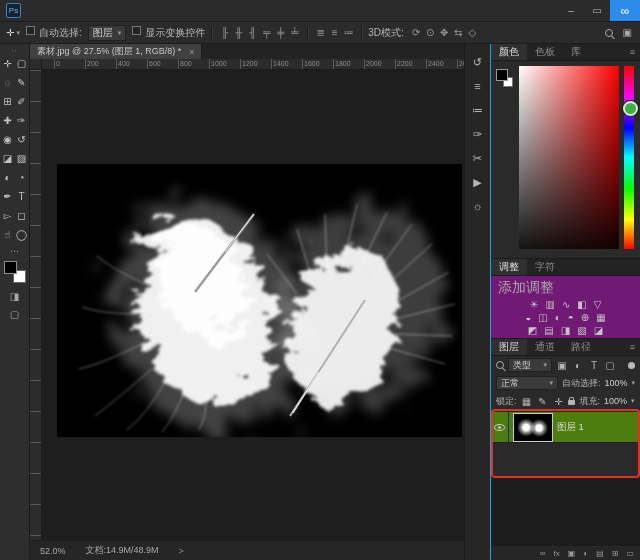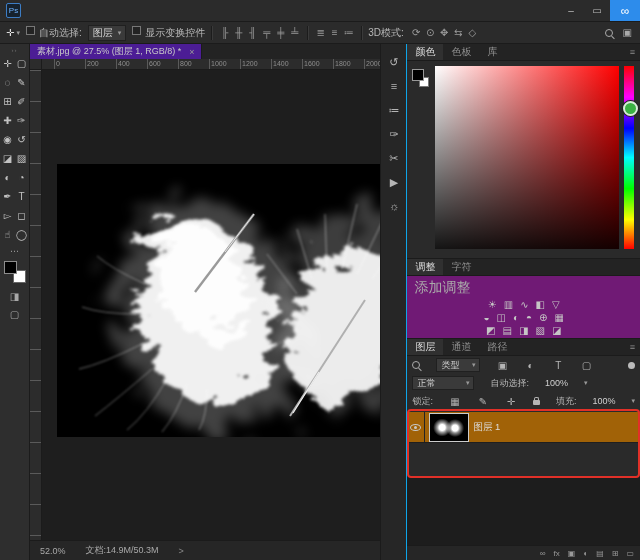--- a/index.html
+++ b/index.html
@@ -41,21 +41,21 @@
 .tool{height:19px;display:flex;align-items:center;justify-content:center;font-size:10px;color:#c2c2c2}
 .tmore{color:#999;font-size:9px;margin:2px 0}
 .swatches{position:relative;width:22px;height:22px;margin:3px 0}
 .fg{position:absolute;left:0;top:0;width:13px;height:13px;background:#000;border:1px solid #8d8d8d;z-index:2}
 .bgc{position:absolute;right:0;bottom:0;width:13px;height:13px;background:#fff;border:1px solid #666}
 .tbot{display:flex;flex-direction:column;gap:7px;color:#a8a8a8;font-size:10px;margin-top:5px;align-items:center}
 
 
 .docarea{flex:1;display:flex;flex-direction:column;min-width:0}
 .tabbar{flex:0 0 15px;background:#232323;display:flex}
-.doctab{background:#4c1d95;color:#c9c9c9;font-size:9px;padding:0 7px;display:flex;align-items:center;gap:8px;border-right:1px solid #1b1b1b}
+.doctab{background:#404040;color:#c9c9c9;font-size:9px;padding:0 7px;display:flex;align-items:center;gap:8px;border-right:1px solid #1b1b1b}
 .tclose{color:#999;font-size:9px}
 .rulrow{flex:0 0 11px;display:flex;background:#2c2c2c;border-bottom:1px solid #1b1b1b}
 .corner{flex:0 0 12px;border-right:1px solid #1b1b1b}
 .hruler{flex:1;display:flex;padding-left:12px;overflow:hidden;background-image:repeating-linear-gradient(90deg,rgba(255,255,255,.22) 0 1px,transparent 1px 31px);background-position:12px 0}
 .rnum{flex:0 0 31px;font-size:7px;color:#8e8e8e;line-height:10px;padding-left:2px}
 .docbody{flex:1;display:flex;min-height:0;background:#1e1e1e}
 .vruler{flex:0 0 12px;background-color:#2c2c2c;border-right:1px solid #1b1b1b;background-image:repeating-linear-gradient(180deg,rgba(255,255,255,.22) 0 1px,transparent 1px 31px)}
 .viewport{flex:1;position:relative;overflow:hidden;background:#1e1e1e}
 .canvas{position:absolute;left:15px;top:94px;width:405px;height:273px;background:#000}
 .canvas svg{display:block}
@@ -79,30 +79,30 @@
 .mbg{position:absolute;left:12px;top:16px;width:10px;height:10px;background:#fff;border:1px solid #777}
 .satsq{position:absolute;left:28px;top:5px;right:21px;bottom:9px;background:linear-gradient(to bottom,rgba(0,0,0,0),rgba(0,0,0,.92)),linear-gradient(to right,#fff,#f00)}
 .huebar{position:absolute;right:6px;top:5px;bottom:9px;width:10px;background:linear-gradient(to bottom,#f00 0%,#f0f 17%,#00f 34%,#0ff 50%,#0f0 67%,#ff0 84%,#f00 100%)}
 .huemark{position:absolute;right:2px;top:40px;width:15px;height:15px;border-radius:50%;background:#3bb143;border:2px solid #d7ecd9;box-shadow:0 0 0 1px #222}
 
 .adjpanel{flex:0 0 80px;display:flex;flex-direction:column;background:#701a75;border-top:1px solid #1b1b1b}
 .addlabel{font-size:14px;color:#a9a9a9;padding:3px 7px 1px}
 .adjrow{display:flex;justify-content:center;gap:7px;font-size:10px;color:#c5c5c5;line-height:13px}
 
 .layerspanel{flex:1;display:flex;flex-direction:column;background:#2a2a2a;border-top:1px solid #1b1b1b;min-height:0}
-.lrow{flex:0 0 18px;display:flex;align-items:center;padding:0 5px;gap:16px;font-size:9px;color:#b5b5b5;white-space:nowrap}
+.lrow{flex:0 0 18px;display:flex;align-items:center;padding:0 5px;gap:4px;font-size:9px;color:#b5b5b5;white-space:nowrap}
 .fico{font-size:10px;color:#b5b5b5;width:12px;text-align:center}
 .ddm{background:#3a3a3a;border:1px solid #202020;height:14px;display:flex;align-items:center;justify-content:space-between;padding:0 4px;gap:4px;font-size:9px;color:#d0d0d0}
 .w44{width:44px}.w62{width:62px}
 .val{color:#d0d0d0}
 .dot{width:7px;height:7px;border-radius:50%;background:#bbb;margin-left:auto}
 
 .layerlist{position:relative;flex:0 0 64px;margin-top:2px}
 .layer{height:31px;display:flex;align-items:center;gap:5px;padding-right:6px;border-bottom:1px solid #1f1f1f}
-.layer.sel{background:#a16207}
+.layer.sel{background:#4d7c0f}
 .layer.bgr{background:#303030}
 .eyebox{width:18px;height:100%;display:flex;align-items:center;justify-content:center;border-right:1px solid #242424}
 .eye{width:11px;height:7px;border:1px solid #c8c8c8;border-radius:50%;position:relative}
 .eye::after{content:"";position:absolute;left:3px;top:1px;width:3px;height:3px;background:#c8c8c8;border-radius:50%}
 .thumb{width:38px;height:27px;flex:0 0 38px;background-color:#000;background-image:radial-gradient(circle at 32% 50%,#fff 0 3px,rgba(255,255,255,.6) 5px,transparent 9px),radial-gradient(circle at 66% 52%,#fff 0 3px,rgba(255,255,255,.55) 5px,transparent 9px)}
 .thumb.selt{outline:1px solid #ccc}
 .lname{font-size:9.5px;color:#ddd}
 .locksp{margin-left:auto}
 .lock-ico{width:7px;height:5px;background:#b5b5b5;border-radius:1px;position:relative;display:inline-block;top:1px}
 .lock-ico::before{content:"";position:absolute;top:-3px;left:1px;width:3px;height:3px;border:1px solid #b5b5b5;border-bottom:none;border-radius:2px 2px 0 0}
@@ -338,21 +338,21 @@
                 <path d="M240 130 L210 90"></path>
               </g>
               <line x1="308" y1="136" x2="233" y2="252" stroke="#b0b0b0" stroke-width="2"></line>
               <line x1="262" y1="208" x2="236" y2="249" stroke="#efefef" stroke-width="1.2"></line>
             </svg>
           </div>
         </div>
       </div>
       <div class="statusbar">
         <span>52.0%</span>
-        <span>文档:14.9M/50.3M</span>
+        <span>文档:14.9M/48.9M</span>
         <span class="smore">&gt;</span>
       </div>
     </div>
 
     <div class="dock">
 
     <div class="dicon">
           <span>↺</span>
         </div>
         <div class="dicon">

